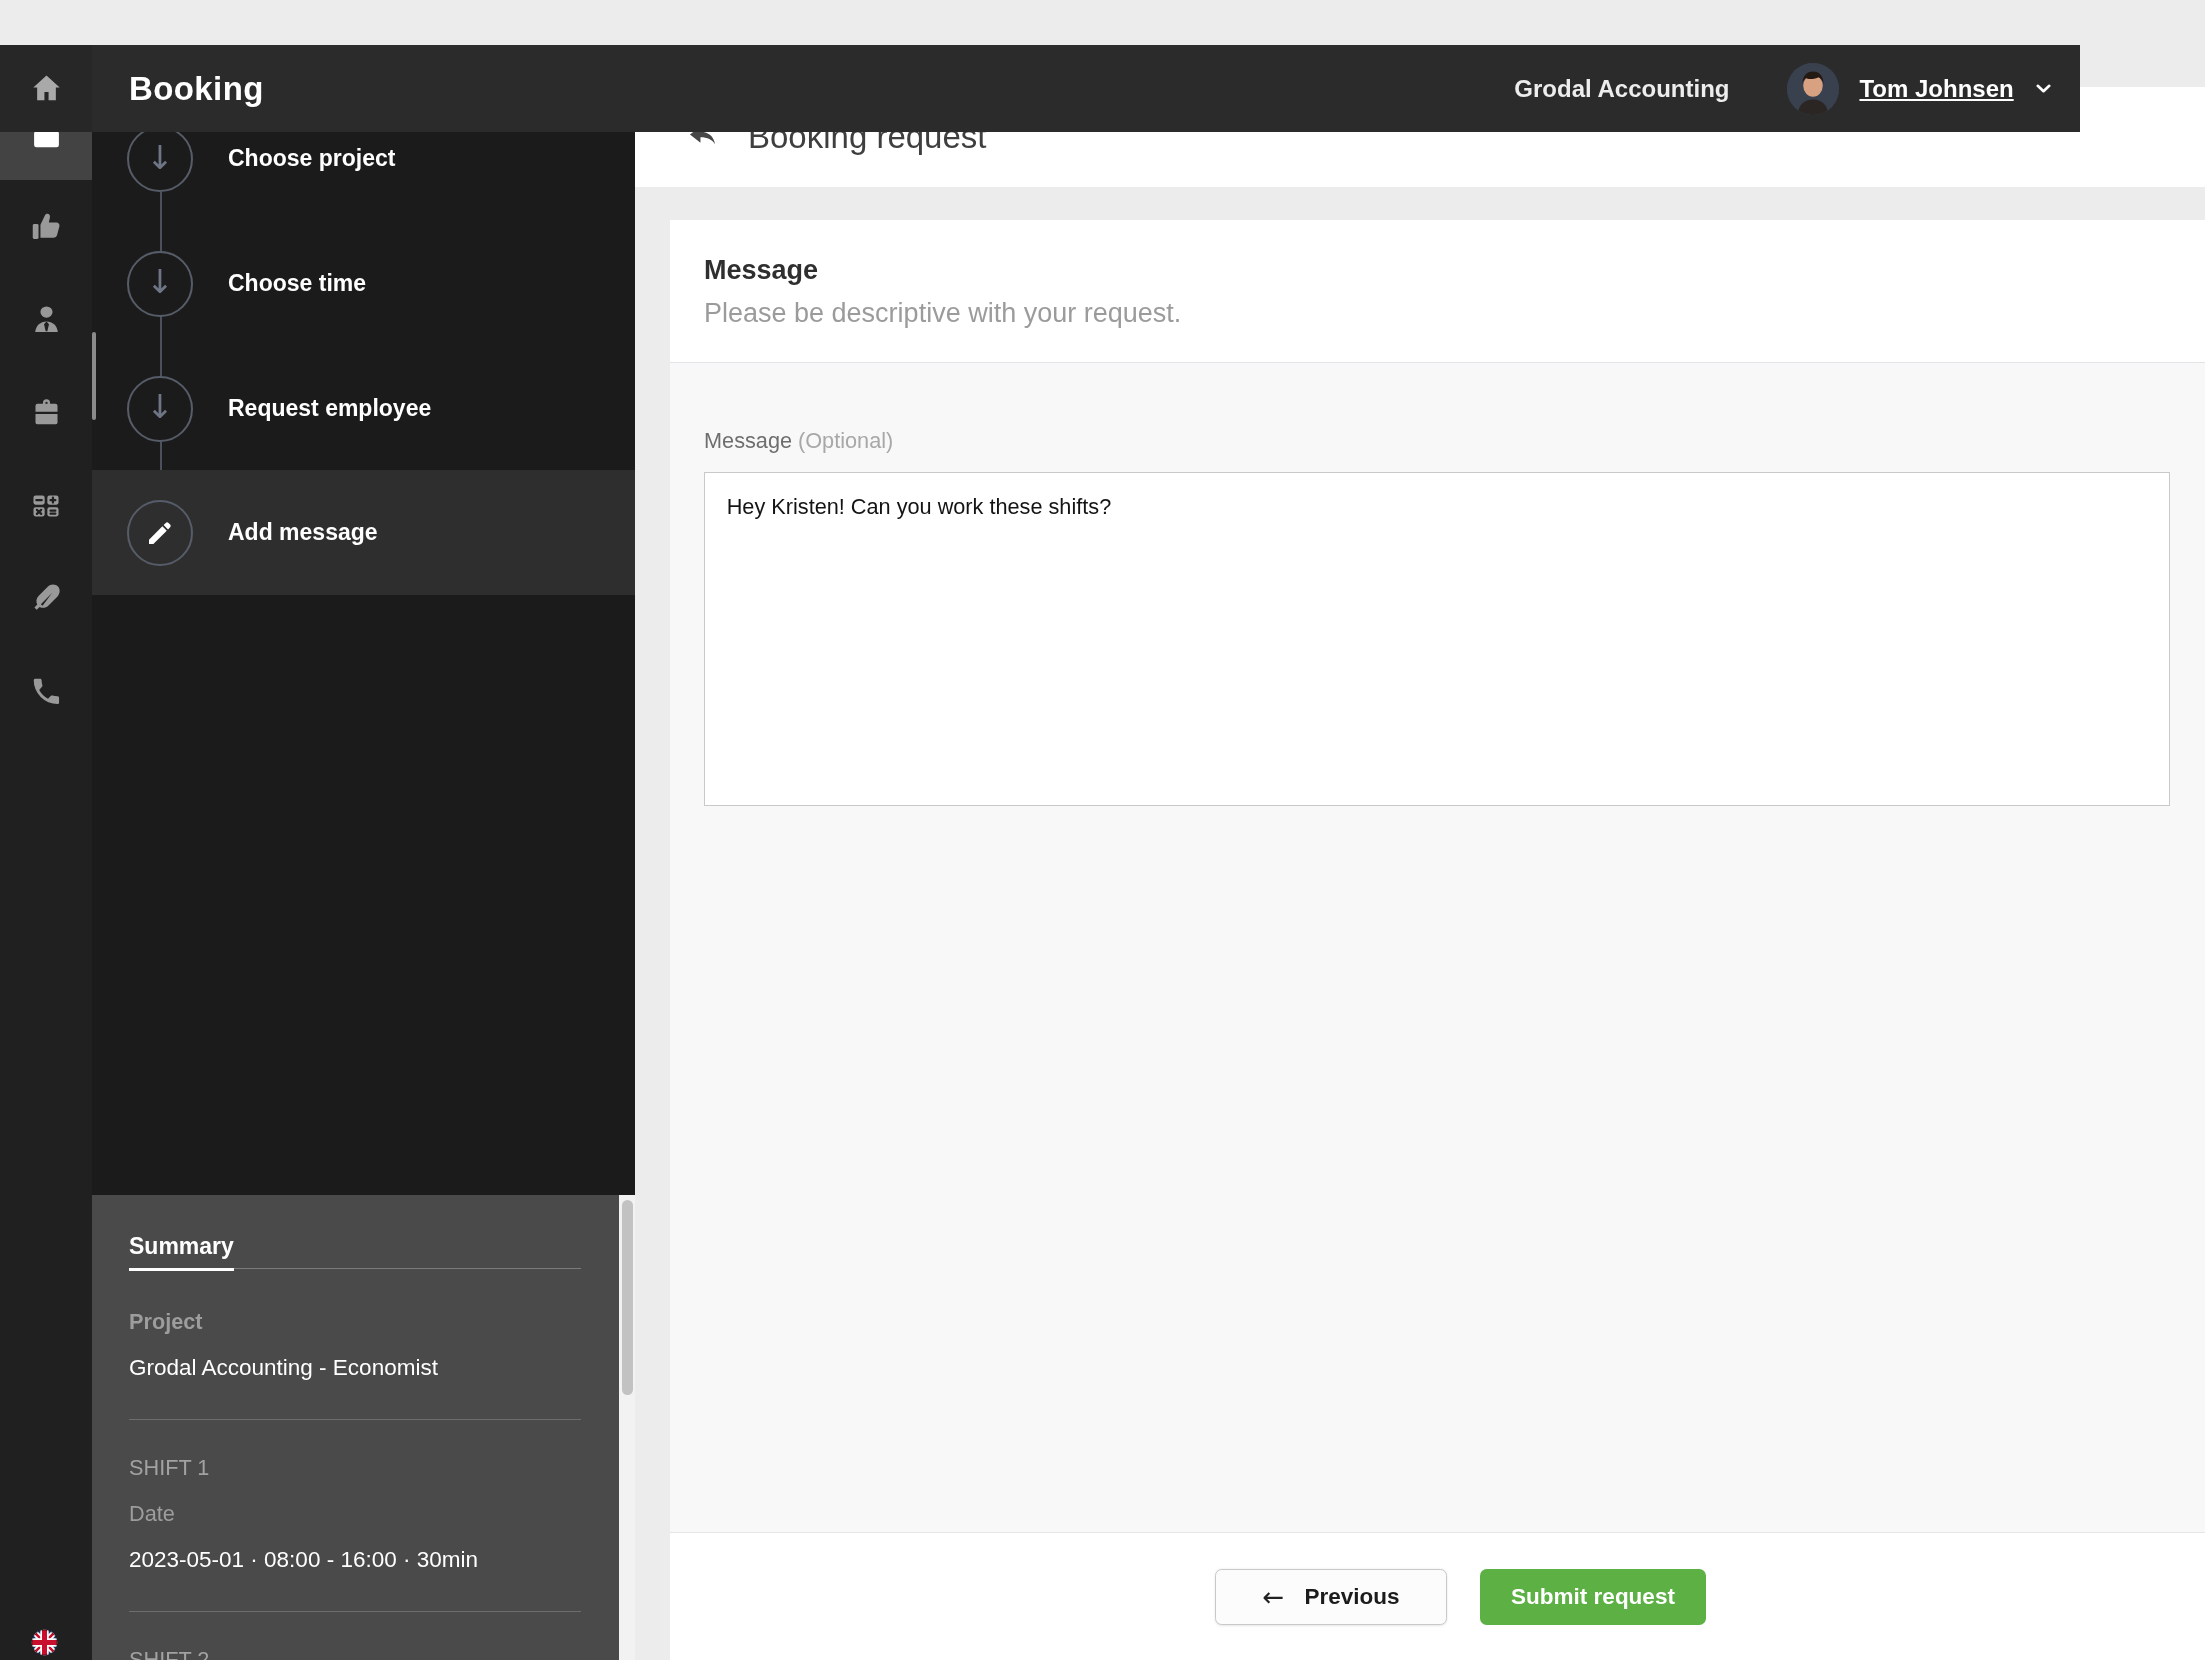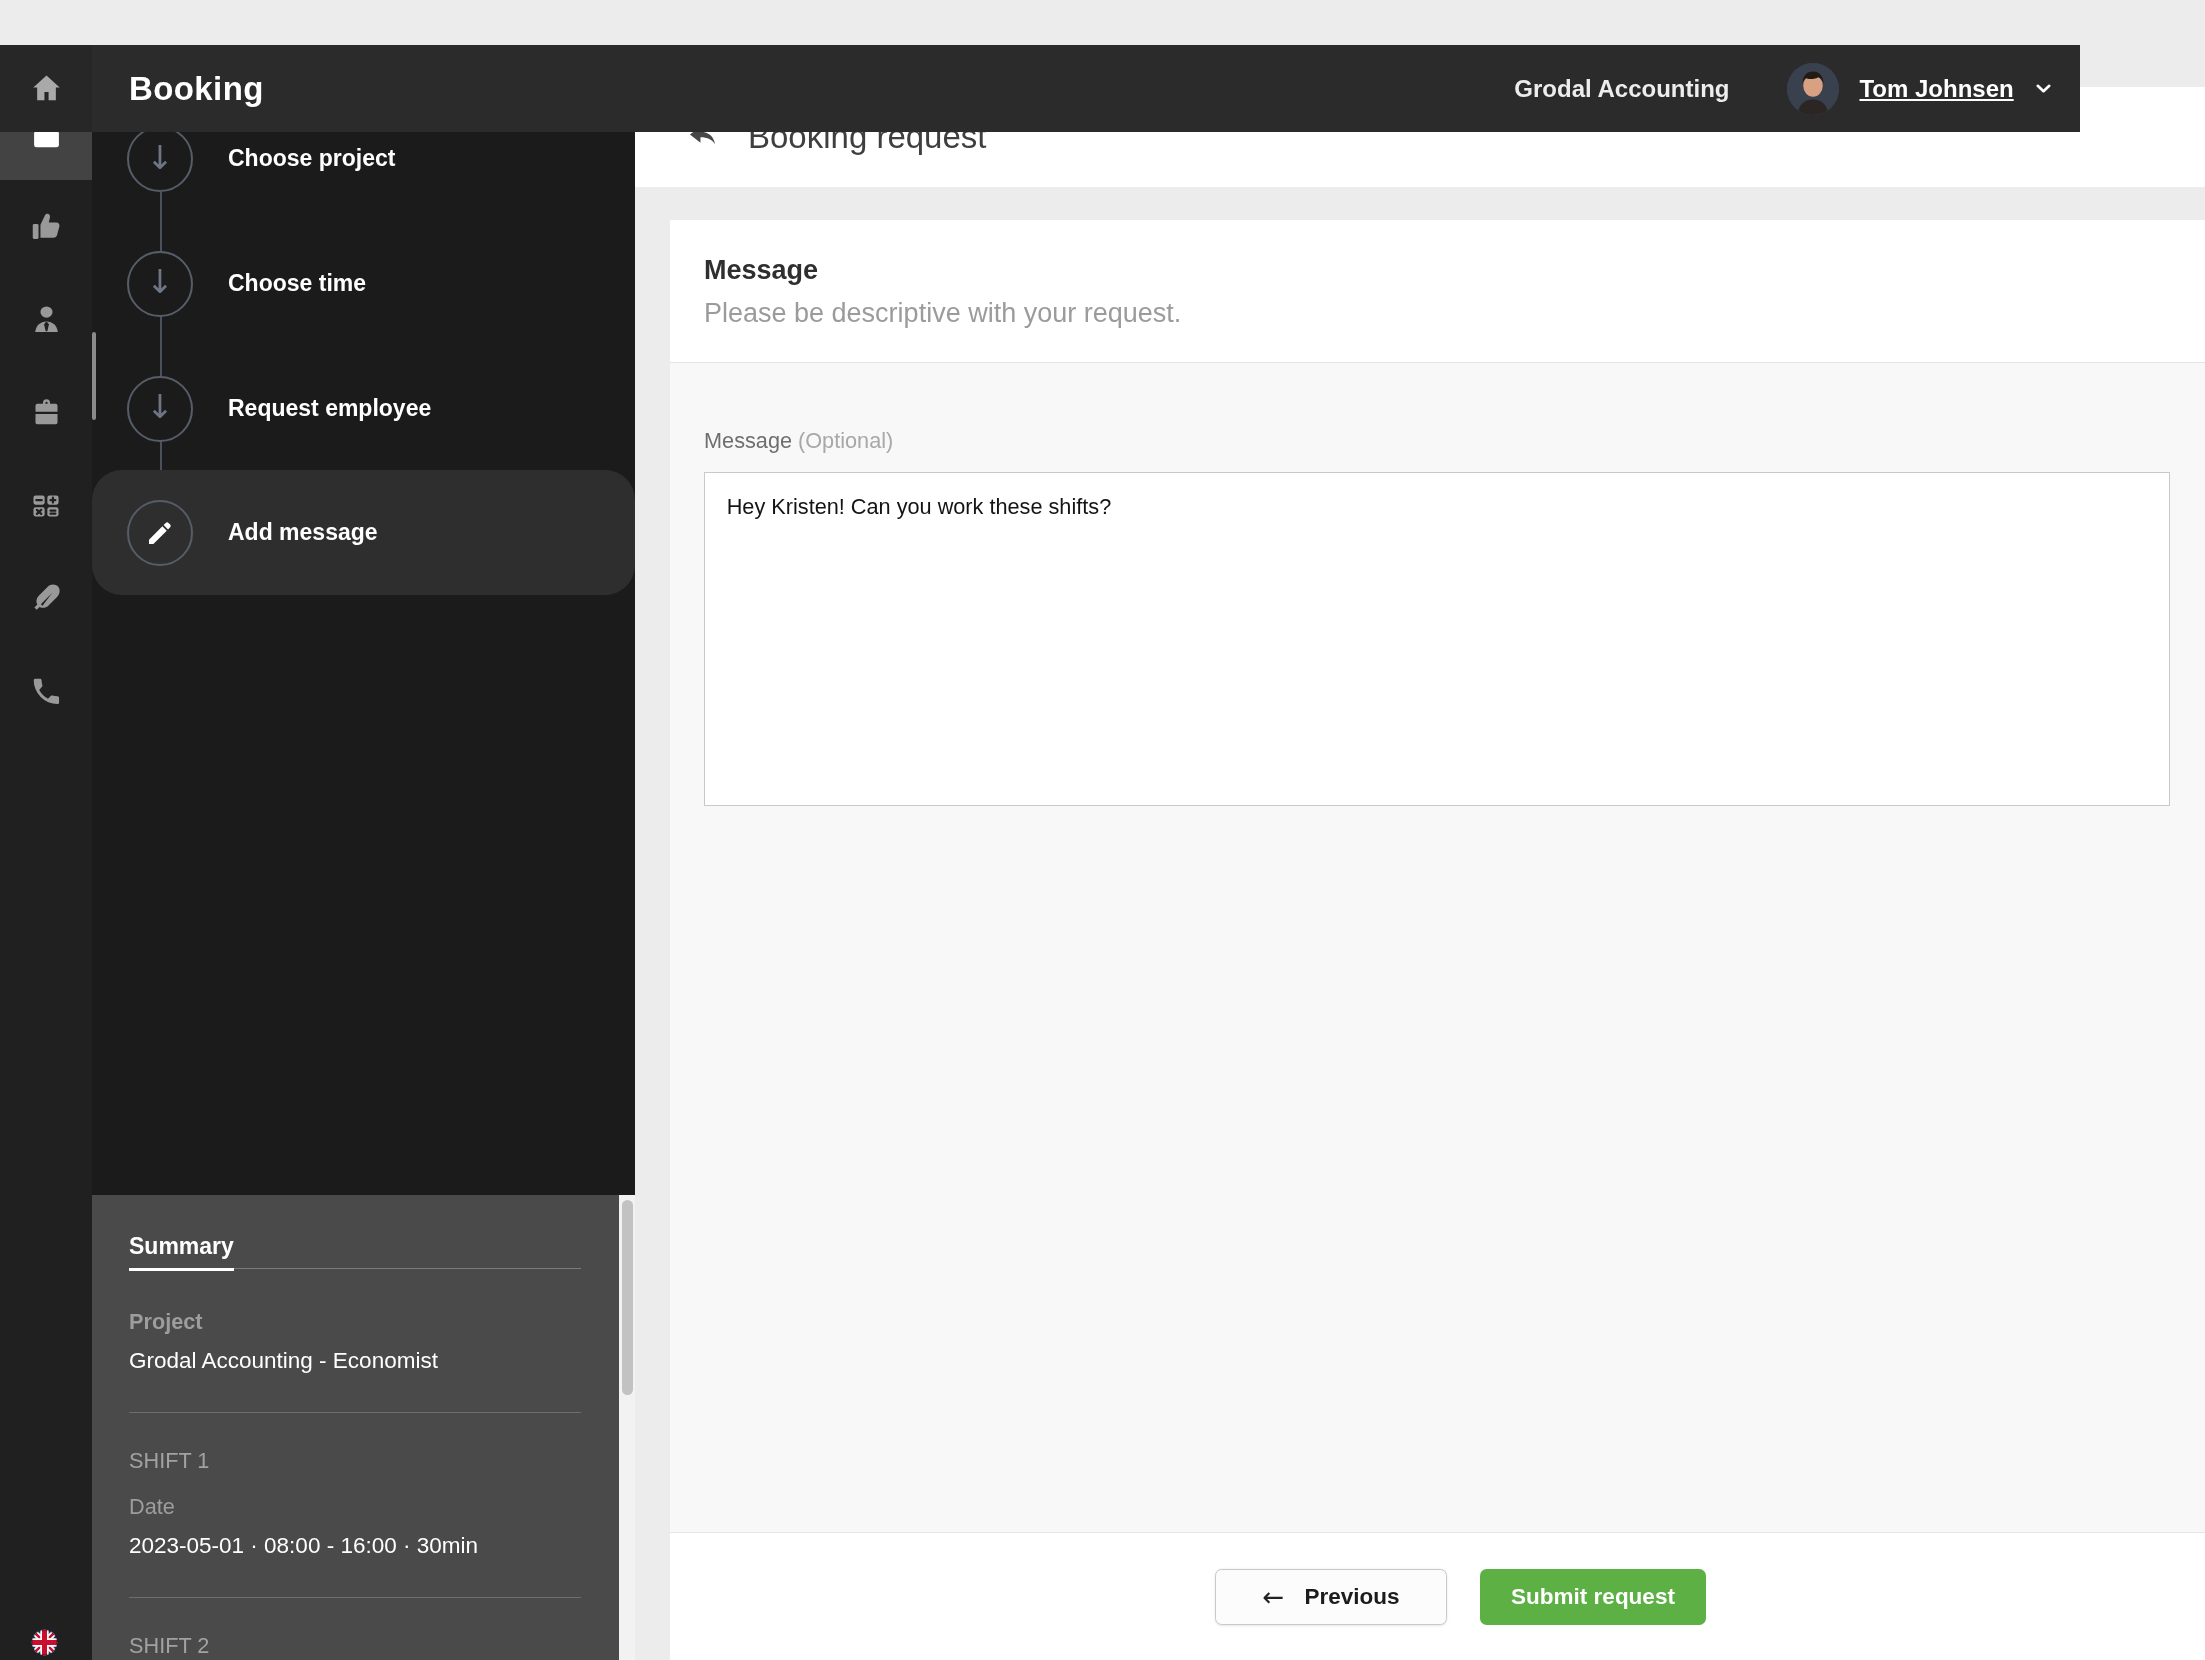--- a/index.html
+++ b/index.html
@@ -24,36 +24,36 @@
   .rail{position:absolute;left:0;top:87px;width:92px;height:1574px;background:#202020;z-index:4;}
   .rail-item{width:92px;height:93px;display:flex;align-items:center;justify-content:center;color:#999999;}
   .rail-item.active{background:#434343;color:#ffffff;}
   .rail-flag{position:absolute;left:31px;bottom:5px;width:27px;height:27px;}
 
   
   .sidebar{position:absolute;left:92px;top:87px;width:543px;height:1574px;background:#1b1b1b;overflow:hidden;z-index:3;}
   .connector{position:absolute;left:68px;top:105px;width:1.7px;height:308px;background:#4a505c;}
   .step{position:absolute;left:0;width:543px;height:125px;display:flex;align-items:center;}
   .step-1{top:9.2px;}.step-2{top:134px;}.step-3{top:259px;}
-  .step-4{top:383px;background:#2e2e2e;border-radius:30px;}
+  .step-4{top:383px;background:#2e2e2e;}
   .step-circle{width:62px;height:62px;border:2.5px solid #565c68;border-radius:50%;background:#1b1b1b;
     display:flex;align-items:center;justify-content:center;margin-left:35px;flex:0 0 auto;position:relative;z-index:1;}
   .step-4 .step-circle{background:#2e2e2e;}
   .step-arrow{font-family:"DejaVu Sans",sans-serif;font-size:33px;color:#6e7585;line-height:1;margin-top:-3.3px;}
   .step-label{margin-left:35px;font-size:23px;font-weight:700;color:#ffffff;}
   .rail-scroll-thumb{position:absolute;left:0;top:245px;width:4.2px;height:88px;background:#8b8b8b;border-radius:2.5px;}
 
   
   .summary{position:absolute;left:0;top:1108px;width:527px;height:465px;background:#4a4a4a;color:#fff;
     box-sizing:border-box;padding:38px 38px 15px 37px;overflow:hidden;}
   .sum-head-row{border-bottom:1.7px solid #7b7b7b;}
   .sum-head{display:inline-block;font-size:23px;font-weight:700;color:#ffffff;padding-bottom:7.5px;border-bottom:3.3px solid #ffffff;margin-bottom:-2.5px;}
   .sum-label{font-size:21.7px;font-weight:700;color:#9d9d9d;}
   .mt-project{margin-top:40px;}
-  .sum-value{font-size:22.5px;color:#ffffff;margin-top:13px;}
+  .sum-value{font-size:22.5px;color:#ffffff;margin-top:20px;}
   .sum-div{border-top:1.7px solid #6d6d6d;margin-top:38px;}
   .shift-title{font-size:21.7px;color:#a2a2a2;margin-top:35px;}
   .date-label{font-size:21.7px;color:#9d9d9d;margin-top:20px;}
   .summary-track{position:absolute;left:527px;top:1108px;width:16.7px;height:465px;background:#f2f2f2;}
   .summary-thumb{position:absolute;left:2.5px;top:5px;width:11.7px;height:195px;background:#c2c2c2;border-radius:5.8px;}
 
   
   .main{position:absolute;left:635px;top:87px;width:1570px;height:1574px;background:#ececec;}
   .main-header{height:100px;background:#ffffff;display:flex;align-items:center;}
   .back-btn{margin-left:50px;width:35px;height:35px;color:#474747;cursor:pointer;flex:0 0 auto;}

